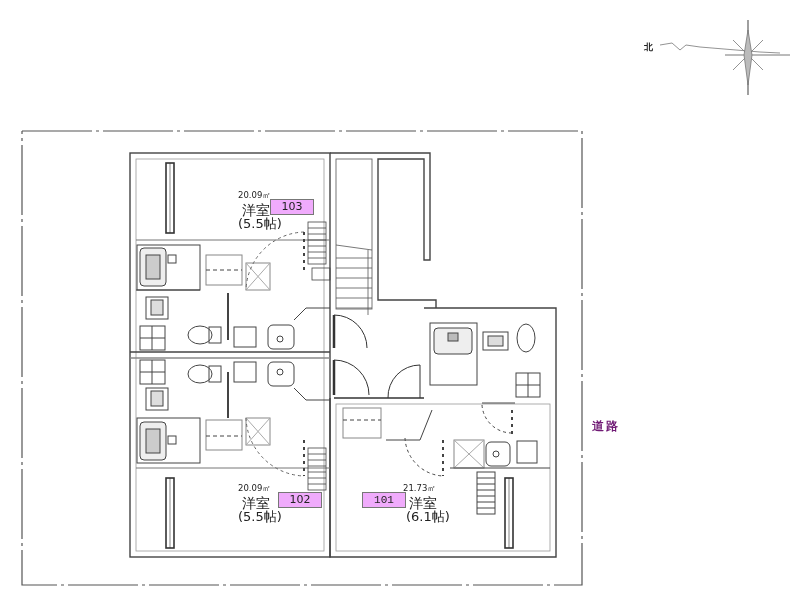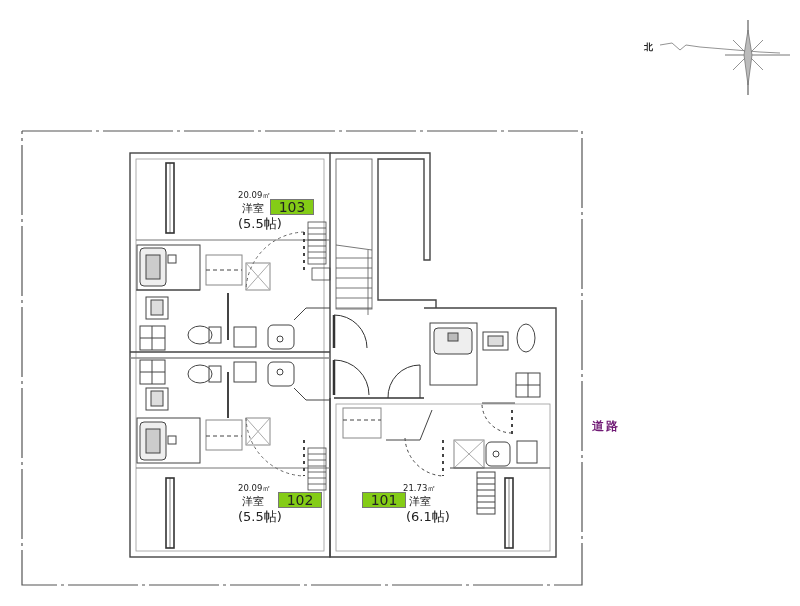--- a/index.html
+++ b/index.html
@@ -1,22 +1,22 @@
 <!DOCTYPE html>
 <html><head>
 <meta charset="utf-8">
 <style>
   html, body { margin:0; padding:0; background:#ffffff; }
   body { width:800px; height:606px; position:relative; overflow:hidden; font-family:"DejaVu Sans", sans-serif; }
   svg { position:absolute; left:0; top:0; }
   .lbl { position:absolute; font-size:10px; color:#222; white-space:nowrap; line-height:1; }
   .area { font-size:8.5px; }
   .sub { font-size:13px; }
-  .room { font-size:11px; }
-  .box { position:absolute; border:1px solid #777; background:#84cc16; font-size:14px; color:#222; text-align:center; line-height:14px; height:14px; }
+  .room { font-size:14px; }
+  .box { position:absolute; border:1px solid #777; background:#f0abfc; font-size:11px; color:#222; text-align:center; line-height:14px; height:14px; }
   .road { position:absolute; font-size:12px; letter-spacing:2px; color:#701a75; font-weight:bold; }
   .north { position:absolute; font-size:9px; color:#222; font-weight:bold; }
 </style>
 </head>
 <body>
 
 <svg width="800" height="606" viewBox="0 0 800 606">
 
   <g stroke="#555" stroke-width="1.2" fill="none">
     <polyline points="22,131 582,131 582,585 22,585 22,131" stroke-dasharray="70,4,3,4"></polyline>
@@ -192,15 +192,15 @@
 <div class="lbl room" style="left:242px;top:203px;">洋室</div>
 <div class="box" style="left:270px;top:199px;width:42px;">103</div>
 <div class="lbl sub" style="left:238px;top:217px;">(5.5帖)</div>
 
 <div class="lbl area" style="left:238px;top:484px;">20.09㎡</div>
 <div class="lbl room" style="left:242px;top:496px;">洋室</div>
 <div class="box" style="left:270px;top:492px;width:42px;margin-left:8px;">102</div>
 <div class="lbl sub" style="left:238px;top:510px;">(5.5帖)</div>
 
 <div class="lbl area" style="left:403px;top:484px;">21.73㎡</div>
-<div class="box" style="left:362px;top:492px;width:42px;">101</div>
+<div class="box" style="left:362px;top:492px;width:42px;font-family:Liberation Mono, monospace;">101</div>
 <div class="lbl room" style="left:409px;top:496px;">洋室</div>
 <div class="lbl sub" style="left:406px;top:510px;text-align:center;">(6.1帖)</div>
 
 </body></html>

